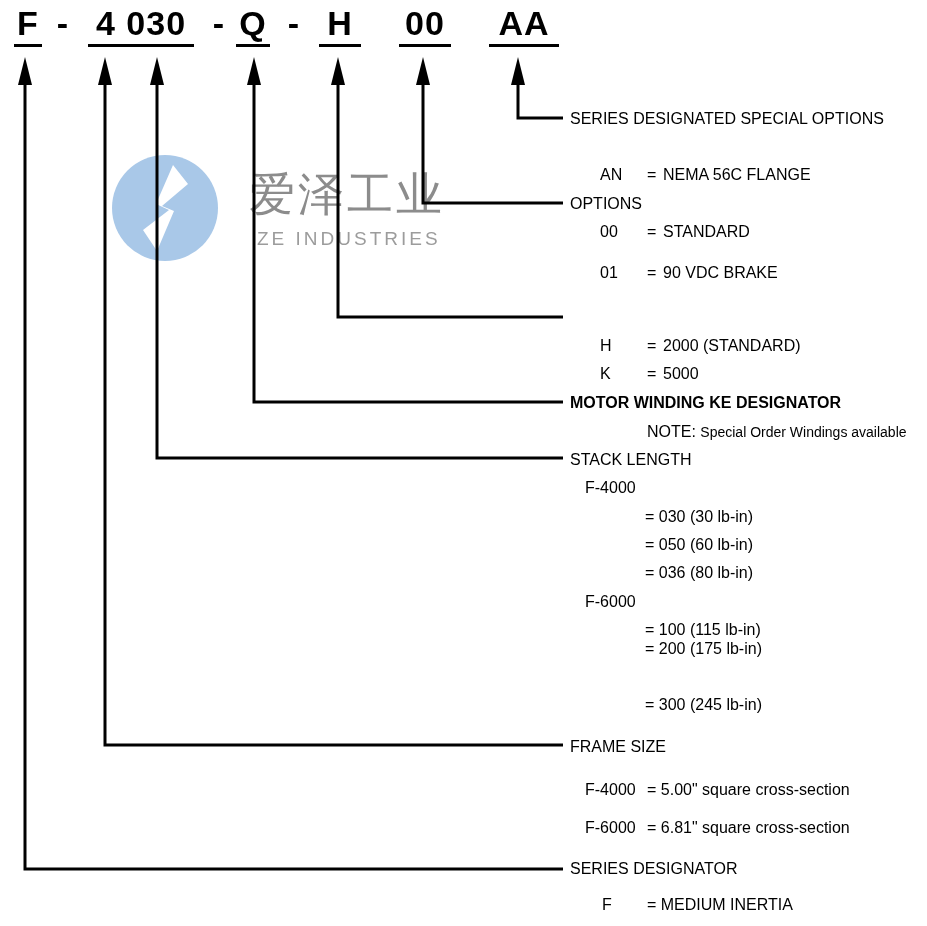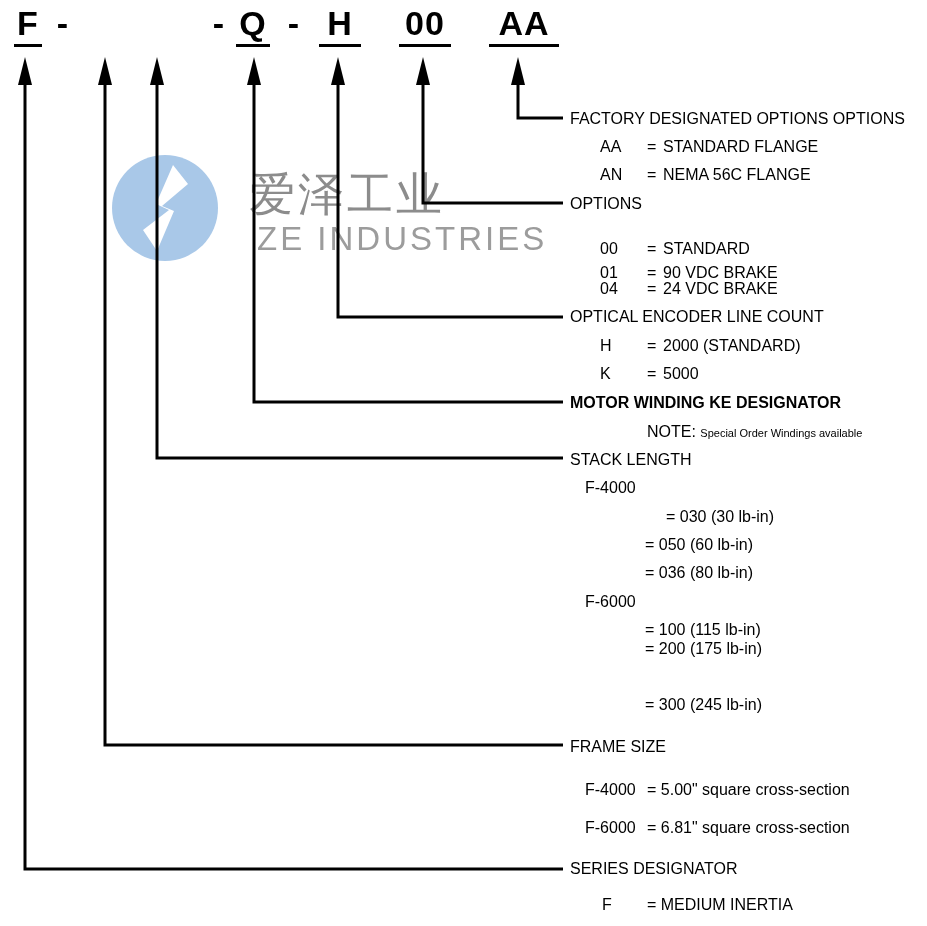--- a/index.html
+++ b/index.html
@@ -5,42 +5,42 @@
   html,body{margin:0;padding:0;background:#fff;}
   .page{
     position:relative;width:927px;height:926px;background:#ffffff;overflow:hidden;
     font-family:"Liberation Sans",sans-serif;color:#000;
   }
   
   .wm-logo{position:absolute;left:112px;top:155px;width:106px;height:106px;z-index:1;}
   .wm-cjk{position:absolute;left:249px;top:168px;z-index:1;
     font-size:46px;font-weight:normal;letter-spacing:3px;color:#8c8c8c;line-height:52px;white-space:nowrap;}
   .wm-latin{position:absolute;left:257px;top:224px;z-index:1;
-    font-size:33px;letter-spacing:3px;color:#9c9c9c;line-height:30px;white-space:nowrap;}
+    font-size:19px;letter-spacing:3px;color:#9c9c9c;line-height:30px;white-space:nowrap;}
   
   .connectors{position:absolute;left:0;top:0;z-index:2;}
   
   .pn-seg{position:absolute;top:3px;z-index:3;font-weight:bold;font-size:34px;line-height:41px;
     letter-spacing:1px;text-align:center;white-space:pre;}
   .pn-seg.u{border-bottom:3px solid #000;}
   
   .lbl,.item,.glbl,.gval,.fitem,.sitem,.note{
     position:absolute;z-index:3;font-size:16px;line-height:22px;white-space:nowrap;}
   .lbl{left:570px;}
   .item{left:600px;}
   .item .code{display:inline-block;width:47px;}
   .item .eq{display:inline-block;width:16px;}
   .glbl{left:585px;}
   .gval{left:645px;}
   .fitem{left:585px;}
   .fitem .fcode{display:inline-block;width:62px;}
   .sitem{left:602px;}
   .sitem .scode{display:inline-block;width:45px;}
   .note{left:647px;}
-  .note .note-text{font-size:11px;text-align:right;}
+  .note .note-text{font-size:14px;text-align:right;}
 </style>
 </head>
 <body>
 
 <div class="page">
 
   <svg class="wm-logo" viewBox="0 0 106 106">
     <circle cx="53" cy="53" r="53" fill="#a9c8e8"></circle>
     <path fill="#ffffff" d="M61 10 L76 29 L50 51 L62 56 L45 96 L31 75 L57 55 L44 49 Z"></path>
   </svg>
@@ -63,63 +63,57 @@
       <polygon points="157,57 150,85 164,85"></polygon>
       <polygon points="254,57 247,85 261,85"></polygon>
       <polygon points="338,57 331,85 345,85"></polygon>
       <polygon points="423,57 416,85 430,85"></polygon>
       <polygon points="518,57 511,85 525,85"></polygon>
     </g>
   </svg>
 
   <div class="pn-seg u" style="left:14px;width:28px;">F</div>
   <div class="pn-seg" style="left:51px;width:24px;">-</div>
+  <div class="pn-seg u" style="left:88px;width:106px;">4 030</div>
   <div class="pn-seg" style="left:207px;width:24px;">-</div>
   <div class="pn-seg u" style="left:236px;width:34px;">Q</div>
   <div class="pn-seg" style="left:282px;width:24px;">-</div>
   <div class="pn-seg u" style="left:319px;width:42px;">H</div>
   <div class="pn-seg u" style="left:399px;width:52px;">00</div>
   <div class="pn-seg u" style="left:489px;width:70px;">AA</div>
 
-  <div class="lbl" style="top:108px;">FACTORY DESIGNATED OPTIONS OPTIONS</div>
-  <div class="item" style="top:136px;">
-    <span class="code">AA</span><span class="eq">=</span><span class="val">STANDARD FLANGE</span>
-  </div>
+  <div class="lbl" style="top:108px;">SERIES DESIGNATED SPECIAL OPTIONS</div>
   <div class="item" style="top:164px;">
     <span class="code">AN</span><span class="eq">=</span><span class="val">NEMA 56C FLANGE</span>
   </div>
 
   <div class="lbl" style="top:193px;">OPTIONS</div>
-  <div class="item" style="top:238px;">
+  <div class="item" style="top:221px;">
     <span class="code">00</span><span class="eq">=</span><span class="val">STANDARD</span>
   </div>
   <div class="item" style="top:262px;">
     <span class="code">01</span><span class="eq">=</span><span class="val">90 VDC BRAKE</span>
   </div>
-  <div class="item" style="top:278px;">
-    <span class="code">04</span><span class="eq">=</span><span class="val">24 VDC BRAKE</span>
-  </div>
 
-  <div class="lbl" style="top:306px;">OPTICAL ENCODER LINE COUNT</div>
   <div class="item" style="top:335px;">
     <span class="code">H</span><span class="eq">=</span><span class="val">2000 (STANDARD)</span>
   </div>
   <div class="item" style="top:363px;">
     <span class="code">K</span><span class="eq">=</span><span class="val">5000</span>
   </div>
 
   <div class="lbl" style="top:392px;font-weight:bold;">MOTOR WINDING KE DESIGNATOR</div>
   <div class="note" style="top:421px;">
     <span class="note-label">NOTE:</span>
     <span class="note-text">Special Order Windings available</span>
   </div>
 
   <div class="lbl" style="top:449px;">STACK LENGTH</div>
   <div class="glbl" style="top:477px;">F-4000</div>
-  <div class="gval" style="top:506px;margin-left:21px;">= 030 (30 lb-in)</div>
+  <div class="gval" style="top:506px;">= 030 (30 lb-in)</div>
   <div class="gval" style="top:534px;">= 050 (60 lb-in)</div>
   <div class="gval" style="top:562px;">= 036 (80 lb-in)</div>
   <div class="glbl" style="top:591px;">F-6000</div>
   <div class="gval" style="top:619px;">= 100 (115 lb-in)</div>
   <div class="gval" style="top:638px;">= 200 (175 lb-in)</div>
   <div class="gval" style="top:694px;">= 300 (245 lb-in)</div>
 
   <div class="lbl" style="top:736px;">FRAME SIZE</div>
   <div class="fitem" style="top:779px;">
     <span class="fcode">F-4000</span><span class="fval">= 5.00" square cross-section</span>

